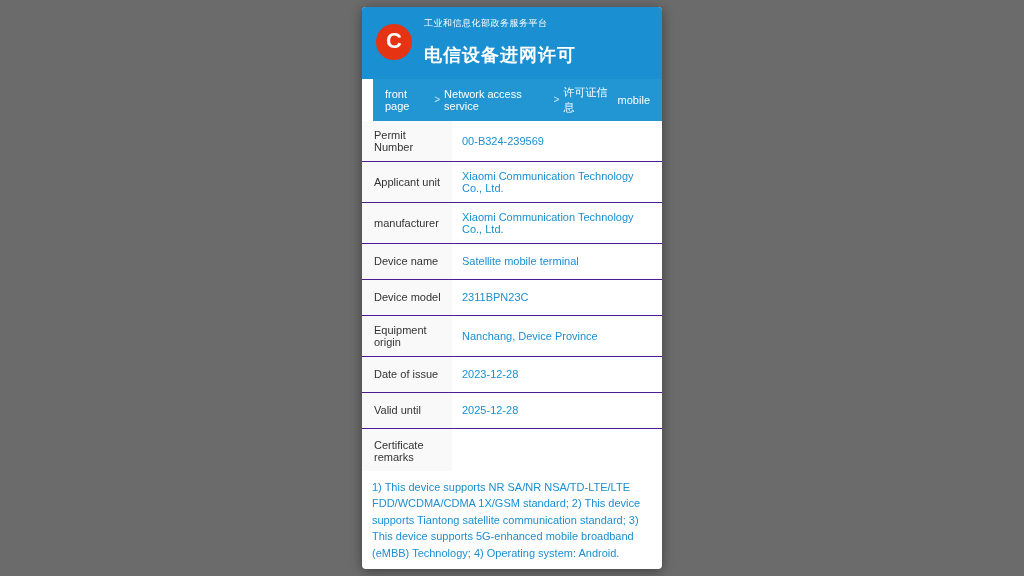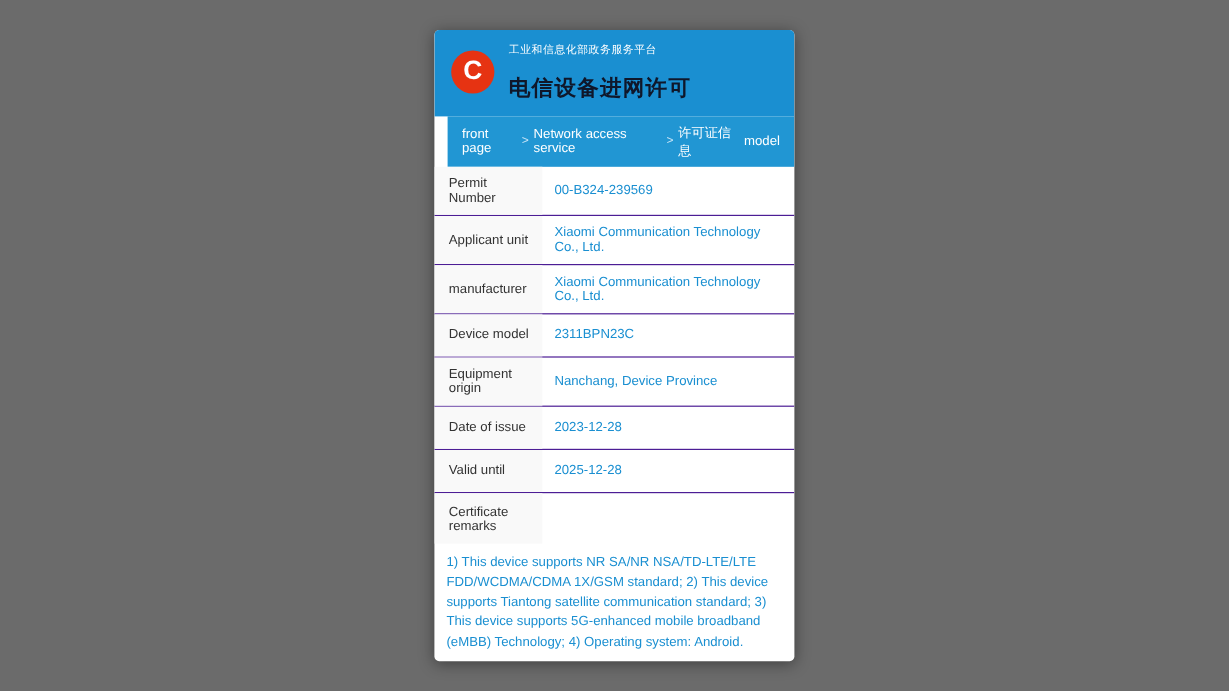--- a/index.html
+++ b/index.html
@@ -36,21 +36,21 @@
       flex-direction: column;
     }
     .header-subtitle {
       color: #fff;
       font-size: 9px;
       letter-spacing: 0.5px;
       margin-bottom: 2px;
       font-family: Liberation Mono, monospace;
     }
     .header-title {
-      color: #0f172a;
+      color: #ffffff;
       font-size: 18px;
       font-weight: bold;
       letter-spacing: 1px;
       margin-top: 11px;
     }
     .breadcrumb {
       background: #2196d3;
       padding: 6px 12px;
       display: flex;
       align-items: center;
@@ -127,21 +127,21 @@
       <span class="header-title">电信设备进网许可</span>
     </div>
   </div>
 
   <div class="breadcrumb">
     <span class="breadcrumb-item">front page</span>
     <span class="breadcrumb-sep">&gt;</span>
     <span class="breadcrumb-item">Network access service</span>
     <span class="breadcrumb-sep">&gt;</span>
     <span class="breadcrumb-item">许可证信息</span>
-    <span class="breadcrumb-return">model</span>
+    <span class="breadcrumb-return">mobile</span>
   </div>
 
   <div class="content">
 
     <div class="row">
       <div class="label">
         <span>Permit Number</span>
       </div>
       <div class="value">
         <span>00-B324-239569</span>
@@ -159,20 +159,28 @@
 
     <div class="row">
       <div class="label">
         <span>manufacturer</span>
       </div>
       <div class="value">
         <span>Xiaomi Communication Technology Co., Ltd.</span>
       </div>
     </div>
 
+    <div class="row">
+      <div class="label">
+        <span>Device name</span>
+      </div>
+      <div class="value">
+        <span>Satellite mobile terminal</span>
+      </div>
+    </div>
 
     <div class="row">
       <div class="label">
         <span>Device model</span>
       </div>
       <div class="value">
         <span>2311BPN23C</span>
       </div>
     </div>
 

